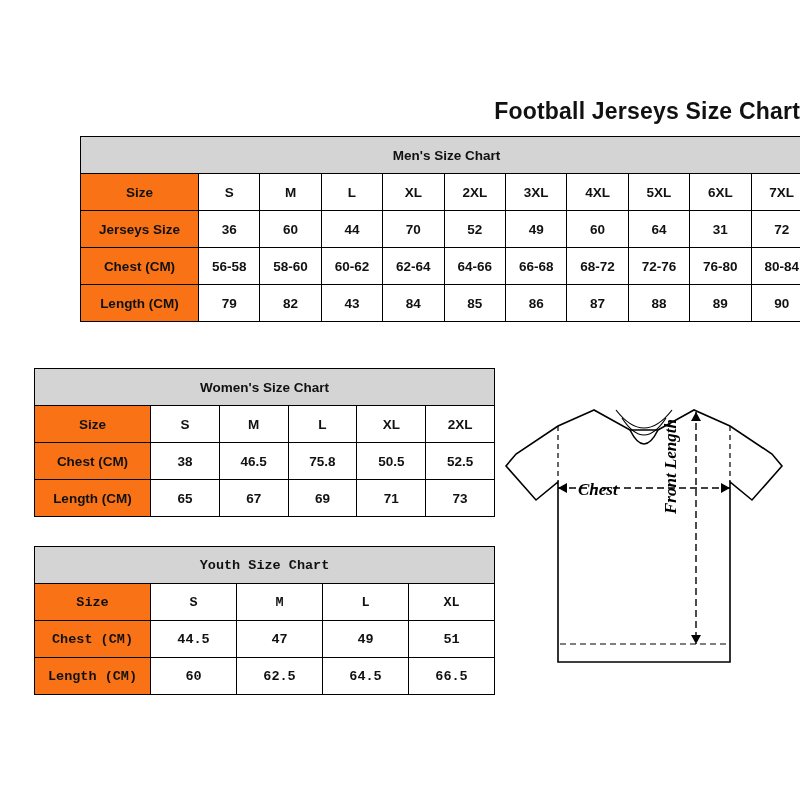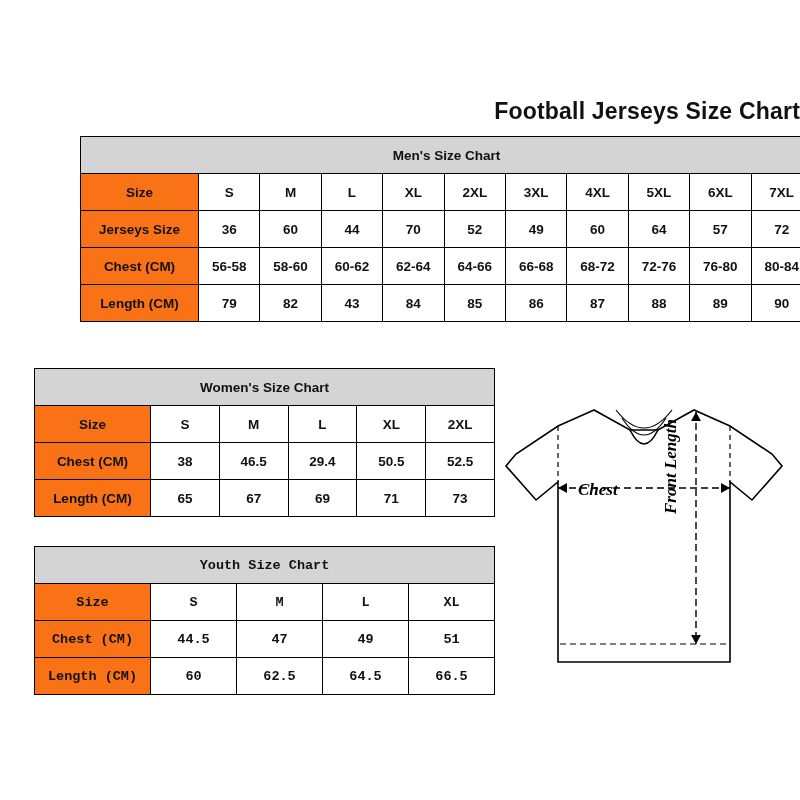--- a/index.html
+++ b/index.html
@@ -161,21 +161,21 @@
       <tr>
         <td class="rowlabel">Jerseys Size</td>
         <td>36</td>
         <td>60</td>
         <td>44</td>
         <td>70</td>
         <td>52</td>
         <td>49</td>
         <td>60</td>
         <td>64</td>
-        <td>57</td>
+        <td>31</td>
         <td>72</td>
       </tr>
       <tr>
         <td class="rowlabel">Chest (CM)</td>
         <td>56-58</td>
         <td>58-60</td>
         <td>60-62</td>
         <td>62-64</td>
         <td>64-66</td>
         <td>66-68</td>
@@ -220,21 +220,21 @@
         <td>S</td>
         <td>M</td>
         <td>L</td>
         <td>XL</td>
         <td>2XL</td>
       </tr>
       <tr>
         <td class="rowlabel">Chest (CM)</td>
         <td>38</td>
         <td>46.5</td>
-        <td>29.4</td>
+        <td>75.8</td>
         <td>50.5</td>
         <td>52.5</td>
       </tr>
       <tr>
         <td class="rowlabel">Length (CM)</td>
         <td>65</td>
         <td>67</td>
         <td>69</td>
         <td>71</td>
         <td>73</td>

